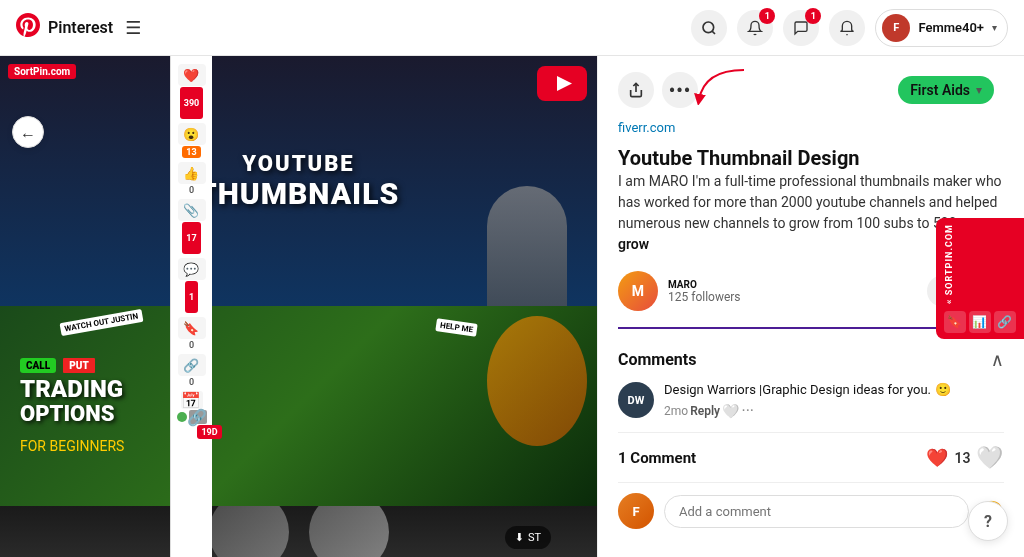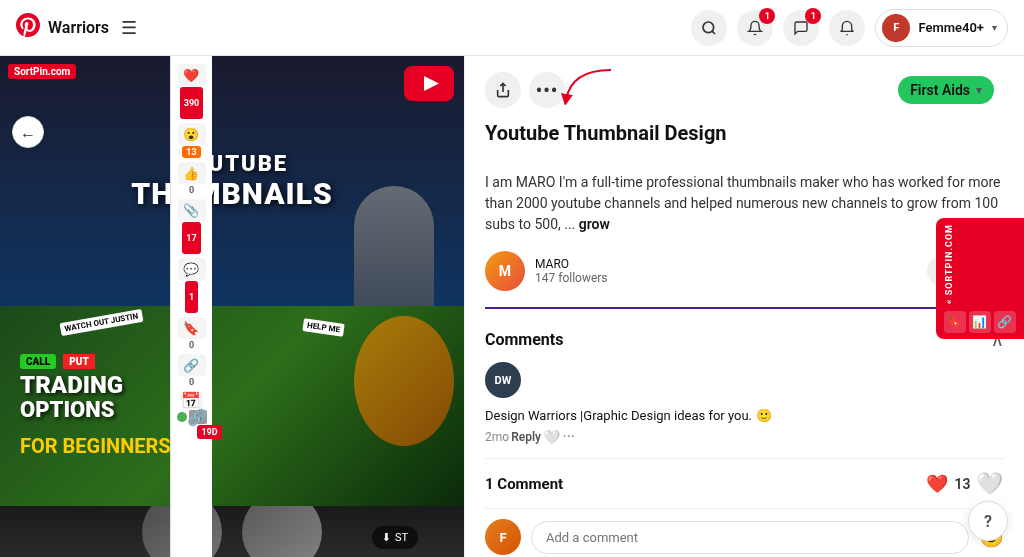--- a/index.html
+++ b/index.html
@@ -19,21 +19,21 @@
     .user-avatar-small { width: 28px; height: 28px; border-radius: 50%; background: #c0392b; display: flex; align-items: center; justify-content: center; color: #fff; font-size: 11px; font-weight: 700; }
     .user-name { font-size: 13px; font-weight: 600; color: #111; }
     .chevron-down { font-size: 10px; color: #555; }
     .nav-icon-btn { width: 36px; height: 36px; border-radius: 50%; background: #f0f0f0; border: none; cursor: pointer; display: flex; align-items: center; justify-content: center; font-size: 16px; position: relative; }
     .notif-badge { position: absolute; top: -2px; right: -2px; background: #e60023; color: #fff; border-radius: 50%; width: 16px; height: 16px; font-size: 9px; display: flex; align-items: center; justify-content: center; font-weight: 700; }
 
     
     .main-content { display: flex; height: calc(557px - 56px); }
 
     
-    .left-panel { width: 464px; position: relative; background: #efefef; overflow: hidden; }
+    .left-panel { width: 597px; position: relative; background: #efefef; overflow: hidden; }
     .sortpin-badge { position: absolute; top: 8px; left: 8px; background: #e60023; color: #fff; font-size: 10px; font-weight: 700; padding: 2px 6px; border-radius: 3px; z-index: 10; }
     
     
     .pin-images { display: flex; flex-direction: column; height: 100%; }
     .pin-img-main { height: 250px; background: linear-gradient(135deg, #1a1a2e 0%, #16213e 40%, #0f3460 100%); display: flex; align-items: center; justify-content: center; position: relative; overflow: hidden; }
     .pin-img-mid { height: 200px; background: linear-gradient(135deg, #2d5016 0%, #4a7c23 50%, #1e3a0a 100%); display: flex; align-items: center; justify-content: center; position: relative; overflow: hidden; }
     .pin-img-bottom { flex: 1; background: linear-gradient(135deg, #1a1a1a 0%, #2d2d2d 50%, #111 100%); display: flex; align-items: center; justify-content: center; position: relative; overflow: hidden; }
 
     
     .reaction-bar { position: absolute; left: 170px; top: 0; bottom: 0; width: 42px; background: #fff; border-left: 1px solid #ddd; display: flex; flex-direction: column; align-items: center; padding: 8px 4px; gap: 4px; z-index: 6; }
@@ -50,38 +50,38 @@
     
     .right-panel { flex: 1; padding: 16px 20px; overflow-y: auto; background: #fff; border-left: 1px solid #eee; }
     
     .pin-actions-top { display: flex; align-items: center; margin-bottom: 12px; }
     .action-icon-btn { width: 36px; height: 36px; border-radius: 50%; background: #f0f0f0; border: none; cursor: pointer; display: flex; align-items: center; justify-content: center; font-size: 16px; margin-right: 8px; }
     .board-selector { display: flex; align-items: center; gap: 6px; background: #22c55e; border-radius: 20px; padding: 6px 12px; cursor: pointer; margin-left: auto; margin-right: 10px; }
     .board-name { font-size: 14px; font-weight: 600; color: #111; }
     .save-btn { background: #e60023; color: #fff; border: none; border-radius: 20px; padding: 8px 18px; font-size: 15px; font-weight: 700; cursor: pointer; }
 
     .pin-source-link { color: #0078b4; font-size: 13px; text-decoration: none; margin-bottom: 10px; display: block; }
-    .pin-main-title { font-size: 20px; font-weight: 700; color: #111; margin-bottom: 26px; line-height: 1.3; }
+    .pin-main-title { font-size: 20px; font-weight: 700; color: #111; margin-bottom: 0; line-height: 1.3; }
     .pin-description { font-size: 14px; color: #333; line-height: 1.5; margin-bottom: 16px; }
     .read-more { color: #111; font-weight: 600; cursor: pointer; }
 
     .pin-author { display: flex; align-items: center; margin-bottom: 16px; }
     .author-avatar { width: 40px; height: 40px; border-radius: 50%; background: linear-gradient(135deg, #f39c12, #e74c3c); display: flex; align-items: center; justify-content: center; color: #fff; font-weight: 700; font-size: 14px; margin-right: 10px; flex-shrink: 0; }
     .author-info { flex: 1; }
-    .author-name { font-size: 12px; font-weight: 400; color: #111; }
+    .author-name { font-size: 10px; font-weight: 700; color: #111; }
     .author-followers { font-size: 12px; color: #666; }
     .follow-btn { background: #efefef; border: none; border-radius: 20px; padding: 8px 18px; font-size: 14px; font-weight: 600; color: #111; cursor: pointer; }
 
     
     .comments-section { border-top: 2px solid #4c1d95; padding-top: 20px; }
     .comments-header { display: flex; align-items: center; justify-content: space-between; margin-bottom: 12px; }
     .comments-title { font-size: 16px; font-weight: 700; color: #111; }
     .collapse-btn { font-size: 18px; color: #555; cursor: pointer; background: none; border: none; }
     
-    .comment-item { display: flex; gap: 10px; margin-bottom: 12px; flex-direction: column; }
+    .comment-item { display: flex; gap: 10px; margin-bottom: 12px; }
     .comment-avatar { width: 36px; height: 36px; border-radius: 50%; background: #2c3e50; display: flex; align-items: center; justify-content: center; color: #fff; font-size: 11px; font-weight: 700; flex-shrink: 0; }
     .comment-body { flex: 1; }
     .comment-text { font-size: 13px; color: #111; margin-bottom: 4px; display: flex; align-items: center; gap: 4px; }
     .comment-meta { display: flex; align-items: center; gap: 2px; font-size: 12px; color: #888; }
     .comment-like-btn { background: none; border: none; cursor: pointer; font-size: 14px; }
     .comment-more-btn { background: none; border: none; cursor: pointer; font-size: 16px; color: #888; }
 
     .comment-count-bar { display: flex; align-items: center; justify-content: space-between; padding: 12px 0; border-top: 1px solid #eee; }
     .comment-count-text { font-size: 15px; font-weight: 700; color: #111; }
     .comment-likes { display: flex; align-items: center; gap: 6px; }
@@ -108,21 +108,21 @@
 </head>
 <body>
 
 <nav class="top-nav">
   <div class="nav-logo">
     <span class="pinterest-icon">
       <svg width="24" height="24" viewBox="0 0 24 24" fill="#e60023">
           <path d="M12 0C5.373 0 0 5.373 0 12c0 5.084 3.163 9.426 7.627 11.174-.105-.949-.2-2.405.042-3.441.218-.937 1.407-5.965 1.407-5.965s-.359-.719-.359-1.782c0-1.668.967-2.914 2.171-2.914 1.023 0 1.518.769 1.518 1.69 0 1.029-.655 2.568-.994 3.995-.283 1.194.599 2.169 1.777 2.169 2.133 0 3.772-2.249 3.772-5.495 0-2.873-2.064-4.882-5.012-4.882-3.414 0-5.418 2.561-5.418 5.207 0 1.031.397 2.138.893 2.738a.36.36 0 0 1 .083.345l-.333 1.36c-.053.22-.174.267-.402.161-1.499-.698-2.436-2.889-2.436-4.649 0-3.785 2.75-7.262 7.929-7.262 4.163 0 7.398 2.967 7.398 6.931 0 4.136-2.607 7.464-6.227 7.464-1.216 0-2.359-.632-2.75-1.378l-.748 2.853c-.271 1.043-1.002 2.35-1.492 3.146C9.57 23.812 10.763 24 12 24c6.627 0 12-5.373 12-12S18.627 0 12 0z"></path>
         </svg>
     </span>
-    <span class="nav-brand">Warriors</span>
+    <span class="nav-brand">Pinterest</span>
     <span class="hamburger">☰</span>
   </div>
 
   <div class="nav-right">
     <button class="nav-icon-btn">
       <svg width="16" height="16" viewBox="0 0 24 24" fill="none" stroke="#333" stroke-width="2.5">
           <circle cx="11" cy="11" r="8"></circle>
           <path d="m21 21-4.35-4.35"></path>
         </svg>
     </button>
@@ -188,21 +188,21 @@
       </div>
 
       <div class="pin-img-mid" style="height:200px; position:relative; overflow:hidden;">
         <div style="background:linear-gradient(135deg,#1a4a1a,#2d6e1a,#0a2a0a); width:100%; height:100%; display:flex; flex-direction:column; align-items:flex-start; justify-content:center; padding:20px; position:relative;">
           <div style="color:#ffdd00; font-size:12px; font-weight:900; text-transform:uppercase; margin-bottom:4px;">
             <span style="background:#22cc22; color:#000; padding:2px 6px; border-radius:3px; margin-right:4px; font-size:10px;">CALL</span>
             <span style="background:#ee2222; color:#fff; padding:2px 6px; border-radius:1px; font-size:10px;">PUT</span>
           </div>
           <div style="color:#fff; font-size:24px; font-weight:900; text-transform:uppercase; line-height:1.1; text-shadow:2px 2px 4px rgba(0,0,0,0.8);">TRADING</div>
           <div style="color:#fff; font-size:22px; font-weight:900; text-transform:uppercase; line-height:1.1; text-shadow:2px 2px 4px rgba(0,0,0,0.8);">OPTIONS</div>
-          <div style="color:#ffcc00; font-size:20px; font-weight:700; text-transform:uppercase; margin-top:12px;">FOR BEGINNERS</div>
+          <div style="color:#ffcc00; font-size:14px; font-weight:400; text-transform:uppercase; margin-top:12px;">FOR BEGINNERS</div>
 
           <div style="position:absolute; right:10px; top:10px; width:100px; height:130px; background:linear-gradient(135deg,#ff8c00,#cc5500); border-radius:50%; opacity:0.6;"></div>
 
           <div style="position:absolute; top:10px; left:60px; background:#fff; color:#000; font-size:8px; font-weight:700; padding:2px 4px; border-radius:2px; transform:rotate(-10deg);">WATCH OUT JUSTIN</div>
 
           <div style="position:absolute; top:15px; right:120px; background:#fff; color:#000; font-size:8px; font-weight:700; padding:2px 4px; border-radius:2px; transform:rotate(8deg);">HELP ME</div>
         </div>
       </div>
 
       <div class="pin-img-bottom" style="flex:1; position:relative; overflow:hidden; background:linear-gradient(to bottom, #1a1a1a, #2a2a2a);">
@@ -288,35 +288,36 @@
             </defs>
         </svg>
       </div>
 
       <div class="board-selector">
         <span class="board-name">First Aids</span>
         <span style="font-size:12px; color:#555;">▾</span>
       </div>
     </div>
 
+    <a class="pin-source-link">fiverr.com</a>
 
     <h1 class="pin-main-title">Youtube Thumbnail Design</h1>
 
     <p class="pin-description">
       <span>I am MARO I'm a full-time professional thumbnails maker who has worked for more than 2000 youtube channels and helped numerous new channels to grow from 100 subs to 500, ...</span>
       <span class="read-more">grow</span>
     </p>
 
     <div class="pin-author">
       <div class="author-avatar">
         <span>M</span>
       </div>
       <div class="author-info">
         <div class="author-name">MARO</div>
-        <div class="author-followers">147 followers</div>
+        <div class="author-followers">125 followers</div>
       </div>
       <button class="follow-btn">Follow</button>
     </div>
 
     <div class="comments-section">
       <div class="comments-header">
         <span class="comments-title">Comments</span>
         <button class="collapse-btn">∧</button>
       </div>
 

